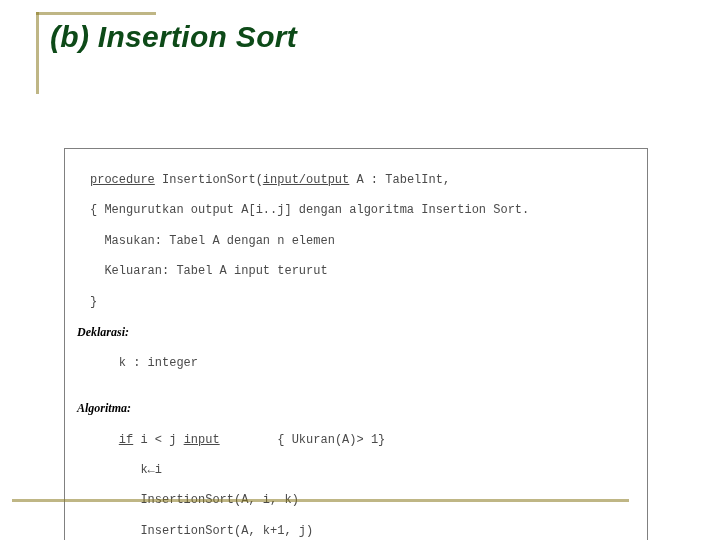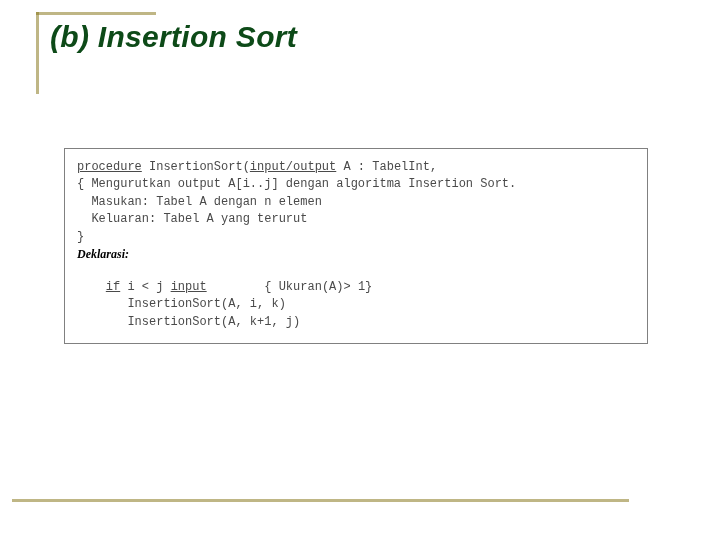--- a/index.html
+++ b/index.html
@@ -69,21 +69,21 @@
     width: 584px;
     border: 1px solid #808080;
     box-sizing: border-box;
     padding: 10px 12px 12px 12px;
     font-family: "Courier New", Courier, monospace;
     font-size: 12px;
     line-height: 1.45;
     color: #4a4a4a;
   }
   .code-box pre {
-    margin: 0;
+    margin: 13px;
     white-space: pre;
     font-family: inherit;
   }
   .u { text-decoration: underline; }
   .sec { font-weight: bold; font-style: italic; color: #000000; font-family: Georgia, 'Times New Roman', serif; }
   .row { display: block; }
   .blank { height: 1.2em; }
 </style>
 </head>
 <body>
@@ -93,24 +93,27 @@
 
     <div class="corner-h"></div>
     <div class="corner-v"></div>
 
     <div class="title">(b) Insertion Sort</div>
 
     <div class="code-box">
       <pre class="row"><span class="u">procedure</span><span> InsertionSort(</span><span class="u">input/output</span><span> A : TabelInt,</span></pre>
       <pre class="row">{ Mengurutkan output A[i..j] dengan algoritma Insertion Sort.</pre>
       <pre class="row">  Masukan: Tabel A dengan n elemen</pre>
-      <pre class="row">  Keluaran: Tabel A yang terurut</pre>
+      <pre class="row">  Keluaran: Tabel A input terurut</pre>
       <pre class="row">}</pre>
       <div class="row"><span class="sec">Deklarasi:</span></div>
+      <pre class="row">    k : integer</pre>
       <div class="blank"></div>
+      <div class="row"><span class="sec">Algoritma:</span></div>
       <pre class="row"><span>    </span><span class="u">if</span><span> i &lt; j </span><span class="u">input</span><span>        { Ukuran(A)&gt; 1}</span></pre>
+      <pre class="row">       k←i</pre>
       <pre class="row">       InsertionSort(A, i, k)</pre>
       <pre class="row">       InsertionSort(A, k+1, j)</pre>
     </div>
 
   </div>
   <div class="bottom-rule"></div>
 </div>
 
 </body></html>

